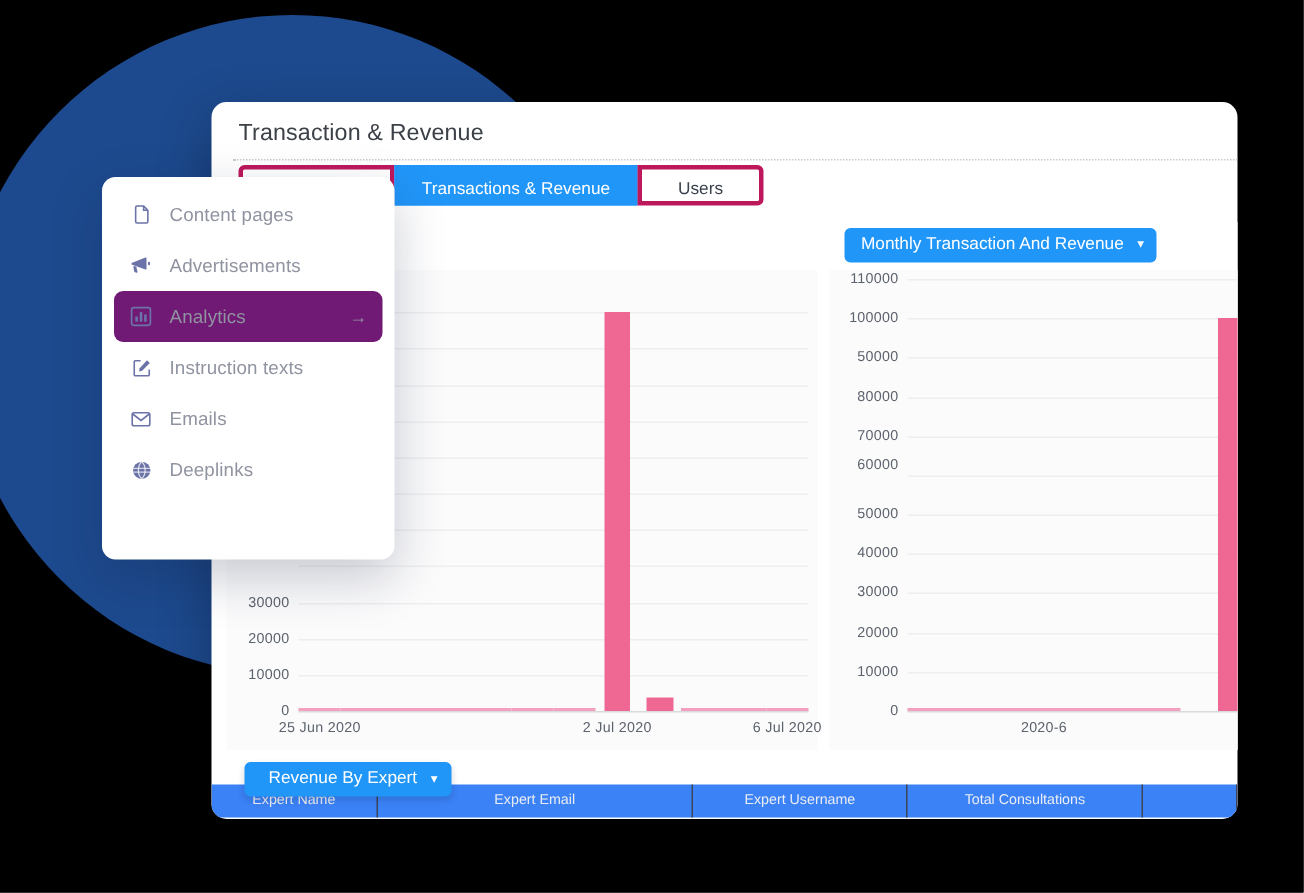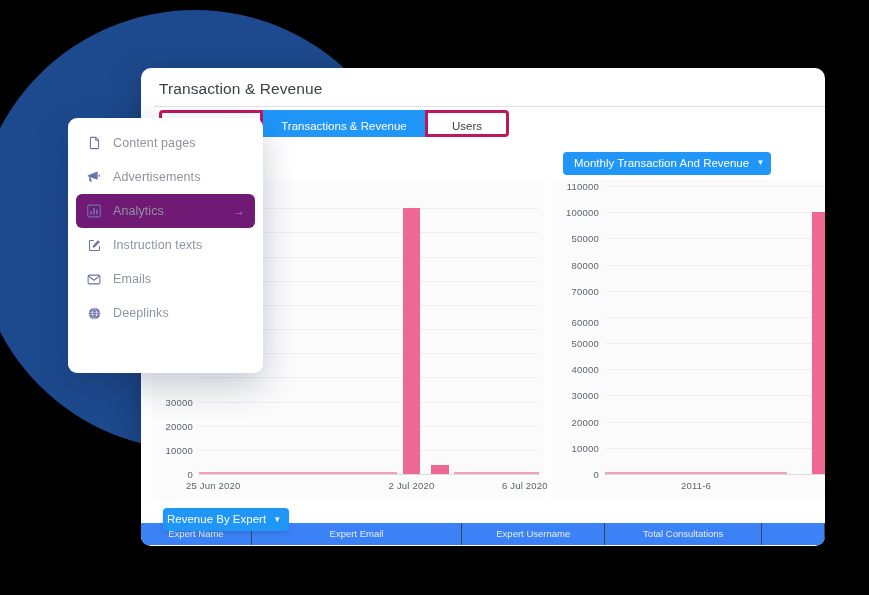--- a/index.html
+++ b/index.html
@@ -71,21 +71,21 @@
   .zerobar{position:absolute;background:#f2a0bd;bottom:0;height:2px;}
   .xlab{
     position:absolute;font-size:9.5px;color:#5d636d;white-space:nowrap;
     transform:translateX(-50%);letter-spacing:.2px;
   }
 
   
   #table-pill{
     position:absolute;left:22px;top:440px;height:23px;line-height:23px;
     background:#2196f9;color:#fff;border-radius:4px;font-size:11.5px;
-    padding:0 9px 0 4px;display:flex;align-items:center;gap:9px;z-index:3;
+    padding:0 9px 0 16px;display:flex;align-items:center;gap:9px;z-index:3;
     box-shadow:0 2px 5px rgba(0,0,0,.14);
   }
   #table-pill .chev{font-size:9px;}
   #thead{
     position:absolute;left:0;right:0;top:455px;height:22px;
     background:#3b82f6;display:flex;z-index:2;
   }
   .th{
     color:#e9ecf2;font-size:9.5px;line-height:22px;text-align:center;
     border-right:1px solid #3d4559;box-sizing:border-box;overflow:hidden;
@@ -186,34 +186,34 @@
           <div class="ylab" style="top: 267.818px; right: 374px;">10000</div>
           <div class="gridline" style="left: 52px; width: 364px; top: 242px;"></div>
           <div class="ylab" style="top: 241.636px; right: 374px;">20000</div>
           <div class="gridline" style="left: 52px; width: 364px; top: 215px;"></div>
           <div class="ylab" style="top: 215.455px; right: 374px;">30000</div>
           <div class="gridline" style="left: 52px; width: 364px; top: 189px;"></div>
           <div class="ylab" style="top: 189.273px; right: 374px;">40000</div>
           <div class="gridline" style="left: 52px; width: 364px; top: 163px;"></div>
           <div class="ylab" style="top: 163.091px; right: 374px; padding-left: 17px;">50000</div>
           <div class="gridline" style="left: 52px; width: 364px; top: 137px;"></div>
-          <div class="ylab" style="top: 142px; right: 374px;">60000</div>
+          <div class="ylab" style="top: 130px; right: 374px;">60000</div>
           <div class="gridline" style="left: 52px; width: 364px; top: 111px;"></div>
           <div class="ylab" style="top: 110.727px; right: 374px;">70000</div>
           <div class="gridline" style="left: 52px; width: 364px; top: 85px;"></div>
           <div class="ylab" style="top: 84.5455px; right: 374px;">80000</div>
           <div class="gridline" style="left: 52px; width: 364px; top: 58px;"></div>
           <div class="ylab" style="top: 58.3636px; right: 374px;">50000</div>
           <div class="gridline" style="left: 52px; width: 364px; top: 32px;"></div>
           <div class="ylab" style="top: 32.1818px; right: 374px;">100000</div>
           <div class="gridline" style="left: 52px; width: 364px; top: 6px;"></div>
           <div class="ylab" style="top: 6px; right: 374px;">110000</div>
           <div class="zerobar" style="left: 52px; width: 182px; bottom: 26px;"></div>
           <div class="bar" style="left: 259.48px; width: 131.04px; height: 262.342px; bottom: 26px;"></div>
-          <div class="xlab" style="left: 143px; top: 300px;">2011-6</div>
+          <div class="xlab" style="left: 143px; top: 300px;">2020-6</div>
         </div>
     </div>
 
     <div id="table-pill">
       <span>Revenue By Expert</span>
       <span class="chev">▾</span>
     </div>
     <div id="thead">
         <div class="th" style="width: 120px;">Expert Name</div>
         <div class="th" style="width: 228px;">Expert Email</div>

